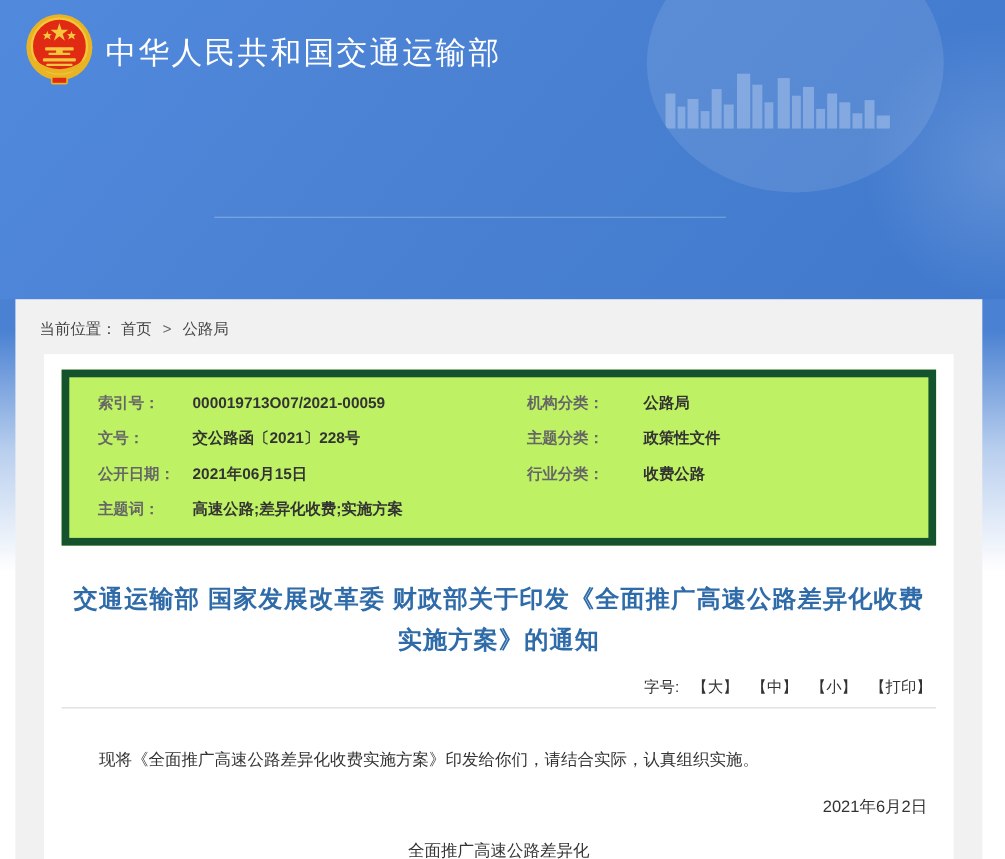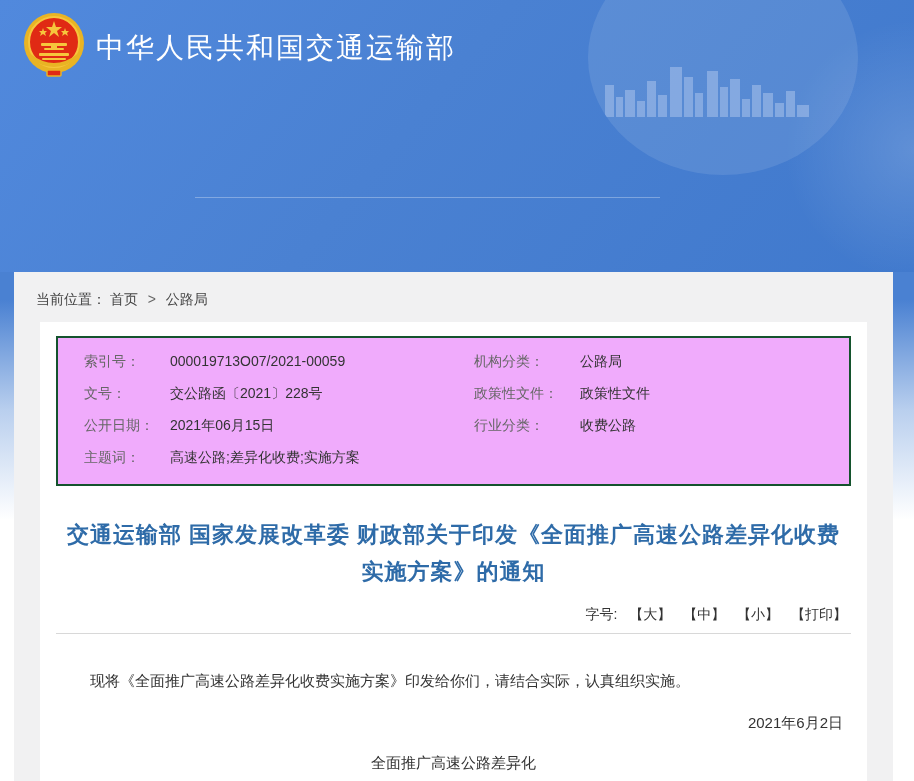--- a/index.html
+++ b/index.html
@@ -40,21 +40,21 @@
   .breadcrumb {
     padding:19px 0 13px 22px; font-size:14px; color:#444;
   }
   .breadcrumb a { color:#444; text-decoration:none; cursor:pointer; }
   .breadcrumb .sep { margin:0 6px; color:#666; }
   .card {
     margin:0 26px; background:#ffffff; padding:14px 16px 60px; min-height:480px;
   }
 
   .meta-box {
-    background:#f0abfc; border:2px solid #14532d; padding:8px 0 10px;
+    background:#bef264; border:7px solid #14532d; padding:8px 0 10px;font-weight:bold;
   }
   .meta-table { width:100%; border-collapse:collapse; font-size:14px; }
   .meta-table td { padding:7px 0; vertical-align:top; }
   .meta-table .lbl { color:#666; width:112px; padding-left:26px; white-space:nowrap; }
   .meta-table .val { color:#333; width:292px; }
   .meta-table .lbl2 { color:#666; width:118px; padding-left:12px; white-space:nowrap; }
   .meta-table .val2 { color:#333; }
 
   .article-title {
     margin:30px 10px 14px; text-align:center;
@@ -141,21 +141,21 @@
         <tbody>
             <tr>
           <td class="lbl">索引号：</td>
           <td class="val">000019713O07/2021-00059</td>
           <td class="lbl2">机构分类：</td>
           <td class="val2">公路局</td>
         </tr>
         <tr>
           <td class="lbl">文号：</td>
           <td class="val">交公路函〔2021〕228号</td>
-          <td class="lbl2">政策性文件：</td>
+          <td class="lbl2">主题分类：</td>
           <td class="val2">政策性文件</td>
         </tr>
         <tr>
           <td class="lbl">公开日期：</td>
           <td class="val">2021年06月15日</td>
           <td class="lbl2">行业分类：</td>
           <td class="val2">收费公路</td>
         </tr>
         <tr>
           <td class="lbl">主题词：</td>

